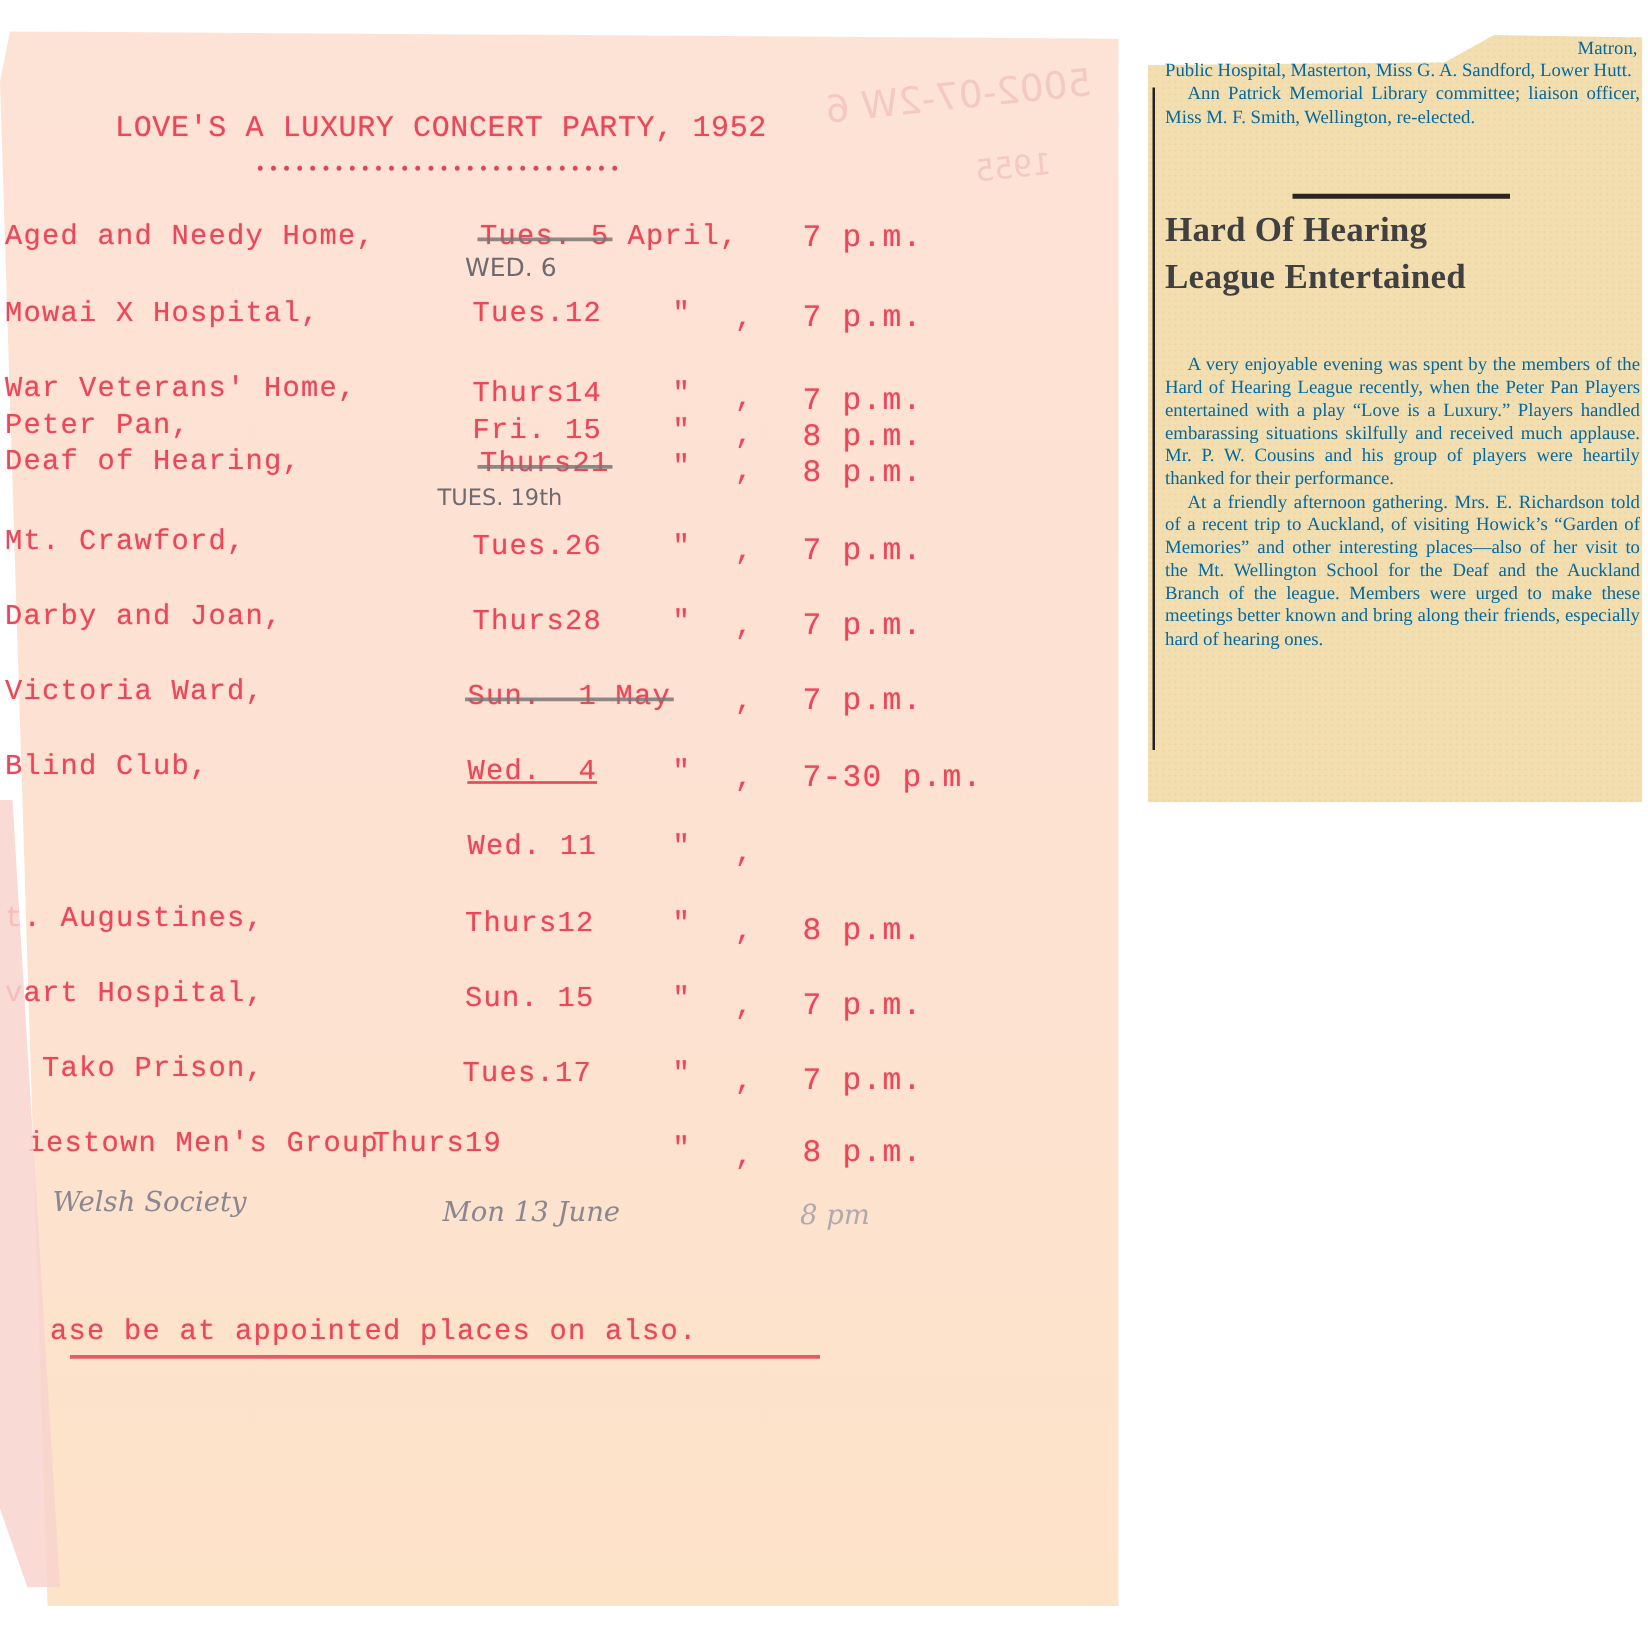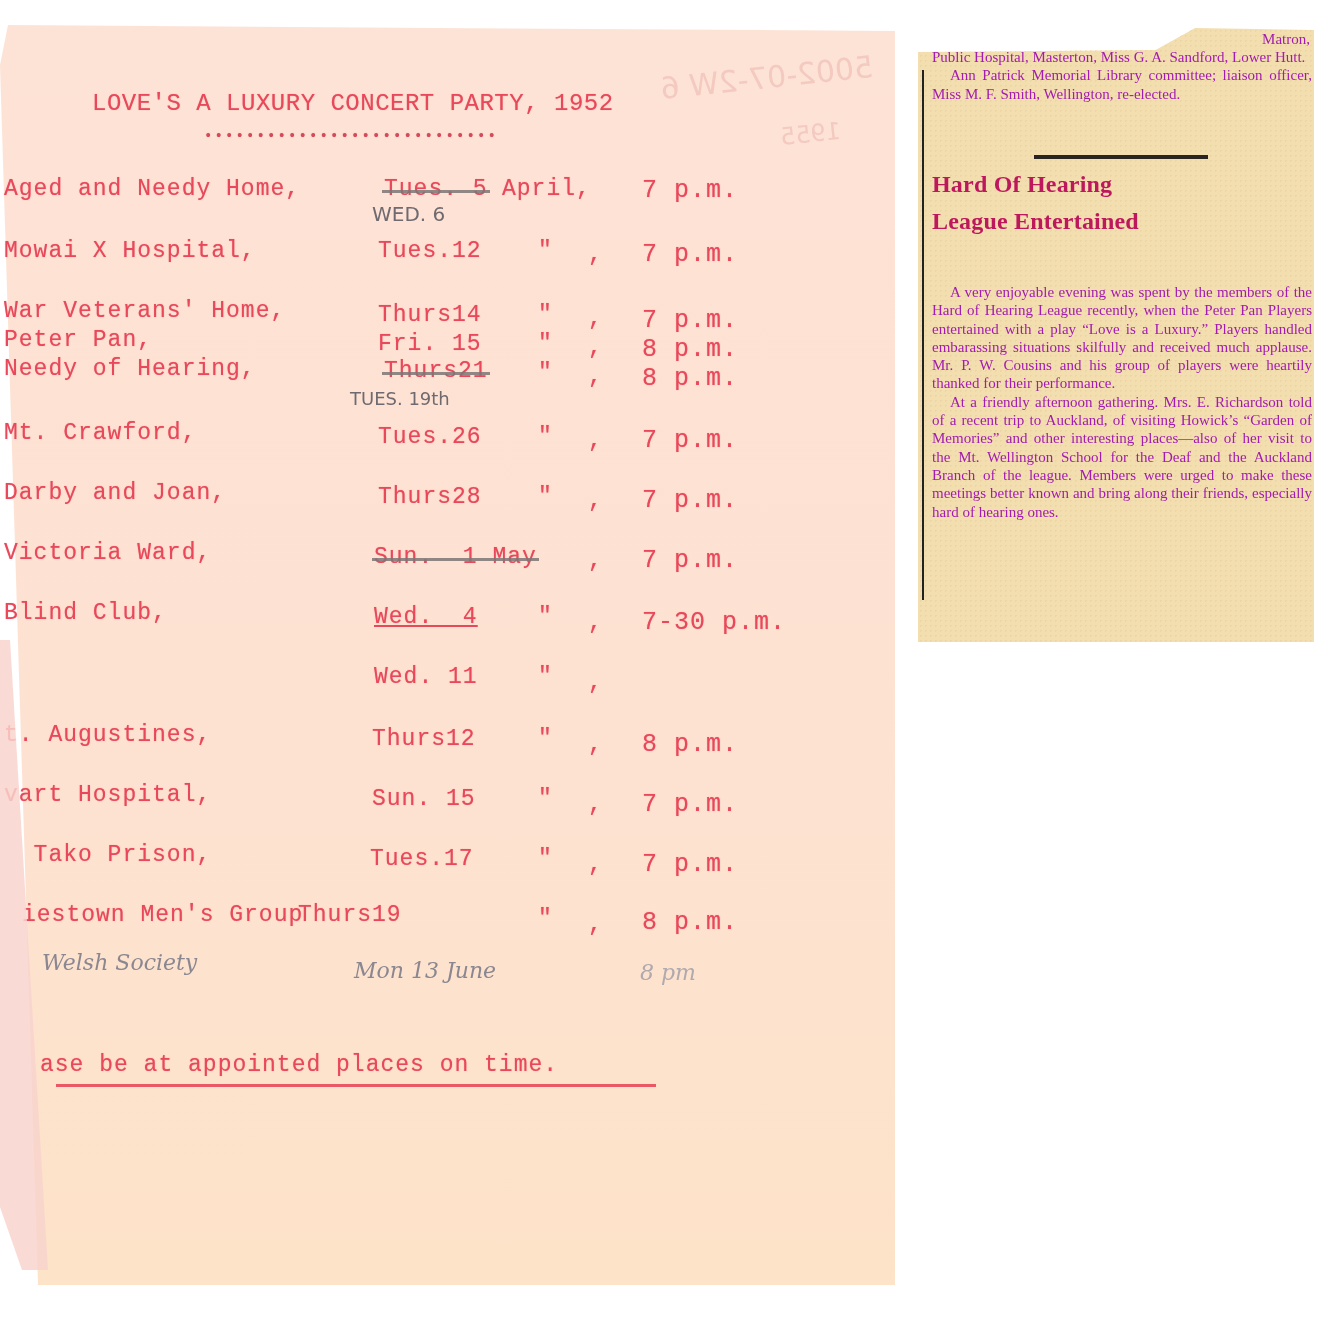--- a/index.html
+++ b/index.html
@@ -54,32 +54,32 @@
       background: #f3deb0;
       background-image: radial-gradient(#eed5a5 1px, transparent 1px);
       background-size: 5px 5px;
       clip-path: polygon(0 24px, 60% 22px, 70% 0, 100% 2px, 100% 100%, 0 100%);
     }
     .clip-rule-left {
       position: absolute; left: 922px; top: 70px; width: 2px; height: 530px; background: #222;
     }
     .news {
       position: absolute; left: 932px; width: 380px;
-      font-family: "Liberation Serif", "DejaVu Serif", serif; color: #a21caf;
+      font-family: "Liberation Serif", "DejaVu Serif", serif; color: #0369a1;
       font-size: 15px; line-height: 18.3px; text-align: justify;
     }
     .news p { margin: 0; }
     .news .indent { text-indent: 18px; }
     .news-rule {
       position: absolute; left: 1034px; top: 155px; width: 174px; height: 4px; background: #2a2520;
     }
     .headline {
       position: absolute; left: 932px; top: 166px; width: 384px;
       font-family: "Liberation Serif", "DejaVu Serif", serif; font-weight: bold;
-      color: #be185d; font-size: 24px; line-height: 37px; letter-spacing: .2px;
+      color: #404040; font-size: 28px; line-height: 37px; letter-spacing: .2px;
     }
     .headline div { white-space: nowrap; }
     .news-body { top: 283px; }
   </style>
 </head>
 <body>
 
 <div class="sheet"></div>
 
 <div class="show-through" style="left:660px; top:60px;">5002-07-2W 6</div>
@@ -114,21 +114,21 @@
 
 <div>
   <div class="type col-place" style="top:327px;">Peter Pan,</div>
   <div class="type col-date" style="top:331px;">Fri. 15</div>
   <div class="type col-ditto" style="top:331px;">"</div>
   <div class="type col-comma" style="top:335px;">,</div>
   <div class="type col-time" style="top:335px; font-size:25px;">8 p.m.</div>
 </div>
 
 <div>
-  <div class="type col-place" style="top:356px;">Needy of Hearing,</div>
+  <div class="type col-place" style="top:356px;">Deaf of Hearing,</div>
   <div class="type" style="left:384px; top:358px;"><span class="strike">Thurs21</span></div>
   <div class="type col-ditto" style="top:360px;">"</div>
   <div class="type col-comma" style="top:364px;">,</div>
   <div class="type col-time" style="top:364px; font-size:25px;">8 p.m.</div>
   <div class="pencil" style="left:350px; top:388px; font-size:18px;">TUES. 19th</div>
 </div>
 
 <div>
   <div class="type col-place" style="top:420px;">Mt. Crawford,</div>
   <div class="type col-date" style="top:424px;">Tues.26</div>
@@ -197,21 +197,21 @@
   <div class="type col-comma" style="top:912px;">,</div>
   <div class="type col-time" style="top:908px; font-size:25px;">8 p.m.</div>
 </div>
 
 <div>
   <div class="pencil script" style="left:42px; top:950px;">Welsh Society</div>
   <div class="pencil script" style="left:354px; top:958px;">Mon 13 June</div>
   <div class="pencil script" style="left:640px; top:960px; color:#b0a9ae;">8 pm</div>
 </div>
 
-<div class="type footer">ase be at appointed places on time.</div>
+<div class="type footer">ase be at appointed places on also.</div>
 <div class="footer-underline"></div>
 
 <div class="overlay-strip"></div>
 
 <div class="clip"></div>
 <div class="clip-rule-left"></div>
 
 <div class="news" style="top:30px; text-align:right; width:378px;">Matron,</div>
 <div class="news" style="top:48px;">
   <p>Public Hospital, Masterton, Miss G. A. Sandford, Lower Hutt.</p>

